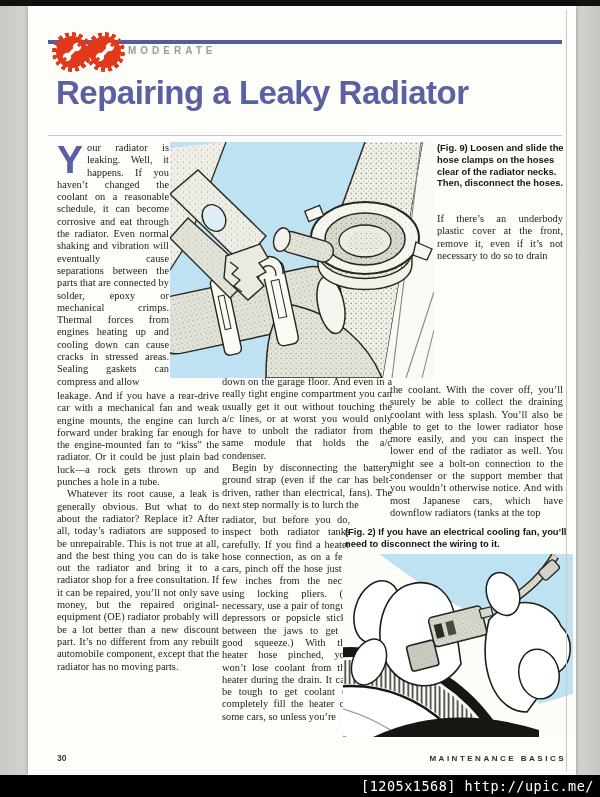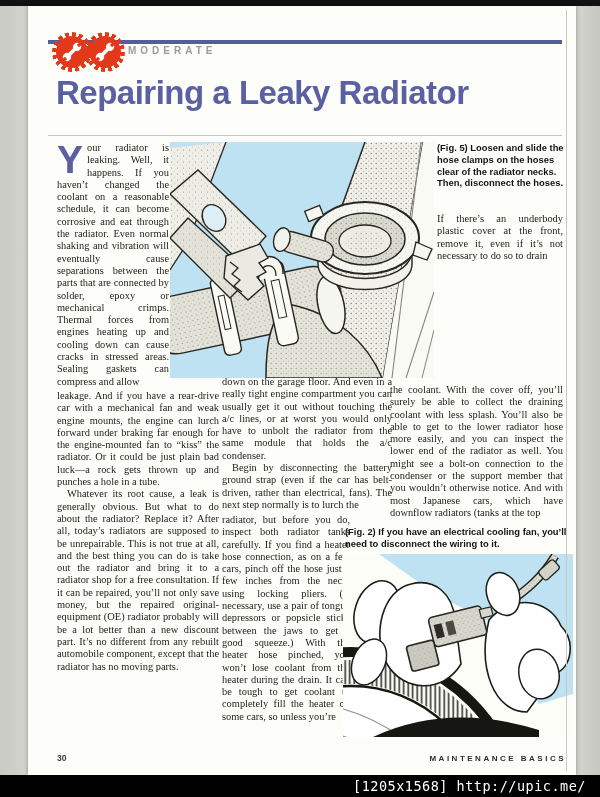--- a/index.html
+++ b/index.html
@@ -6,21 +6,21 @@
   body{
     width:600px;height:797px;position:relative;overflow:hidden;
     background:linear-gradient(90deg,#c9cac4 0%,#d6d7d1 6%,#dcddd7 50%,#d4d5cf 96%,#c6c7c1 100%);
     font-family:"Liberation Serif", serif;
   }
   .abs{position:absolute;}
   
   .scan-top{left:0;top:0;width:600px;height:6px;background:#111;}
   .watermark-bar{left:0;top:775px;width:600px;height:22px;background:#000;
     color:#fff;font-family:"DejaVu Sans Mono", monospace;font-size:13.5px;line-height:22px;
-    text-align:right;padding-right:14px;box-sizing:border-box;letter-spacing:0.5px;}
+    text-align:right;padding-right:6px;box-sizing:border-box;letter-spacing:0.5px;}
   
   .page{left:28px;top:6px;width:548px;height:769px;background:#fdfdf9;
     box-shadow:0 0 4px rgba(0,0,0,.35);}
   .page-edge{left:538px;top:4px;width:1px;height:761px;background:#c9c9c3;}
   
   .rule-top{left:20px;top:34px;width:514px;height:4px;background:#575c9e;}
   .rule-thin{left:20px;top:129px;width:514px;height:1px;background:#c2c4da;}
   .badge{width:40px;height:40px;}
   .badge .teeth{position:absolute;inset:0;border-radius:50%;
     background:repeating-conic-gradient(#e2391b 0deg 12deg, rgba(0,0,0,0) 12deg 22.5deg);}
@@ -185,21 +185,21 @@
       </g>
 
       <g transform="rotate(16 136 104)">
         <rect x="110" y="94" width="54" height="21" rx="10" fill="#e4e4db" stroke="#26261f" stroke-width="1.4"></rect>
         <rect x="110" y="94" width="54" height="21" rx="10" fill="url(#stip)" opacity="0.45"></rect>
         <ellipse cx="111" cy="104.5" rx="8" ry="12" fill="#f3f3ed" stroke="#26261f" stroke-width="1.4"></ellipse>
       </g>
     </svg>
   </div>
 
-  <div class="abs cap fig1cap">(Fig. 5) Loosen and slide the hose clamps on the hoses clear of the radiator necks. Then, disconnect the hoses.</div>
+  <div class="abs cap fig1cap">(Fig. 9) Loosen and slide the hose clamps on the hoses clear of the radiator necks. Then, disconnect the hoses.</div>
   <div class="abs bt col3a">
     <p>If there’s an underbody plastic cover at the front, remove it, even if it’s not necessary to do so to drain</p>
   </div>
   <div class="abs bt col3b">
     <p>the coolant. With the cover off, you’ll surely be able to collect the draining coolant with less splash. You’ll also be able to get to the lower radiator hose more easily, and you can inspect the lower end of the radiator as well. You might see a bolt-on connection to the condenser or the support member that you wouldn’t otherwise notice. And with most Japanese cars, which have downflow radiators (tanks at the top</p>
   </div>
 
   <div class="abs bt col2a">
     <p>down on the garage floor. And even in a really tight engine compartment you can usually get it out without touching the a/c lines, or at worst you would only have to unbolt the radiator from the same module that holds the a/c condenser.</p>
     <p>Begin by disconnecting the battery ground strap (even if the car has belt-driven, rather than electrical, fans). The next step normally is to lurch the</p>

